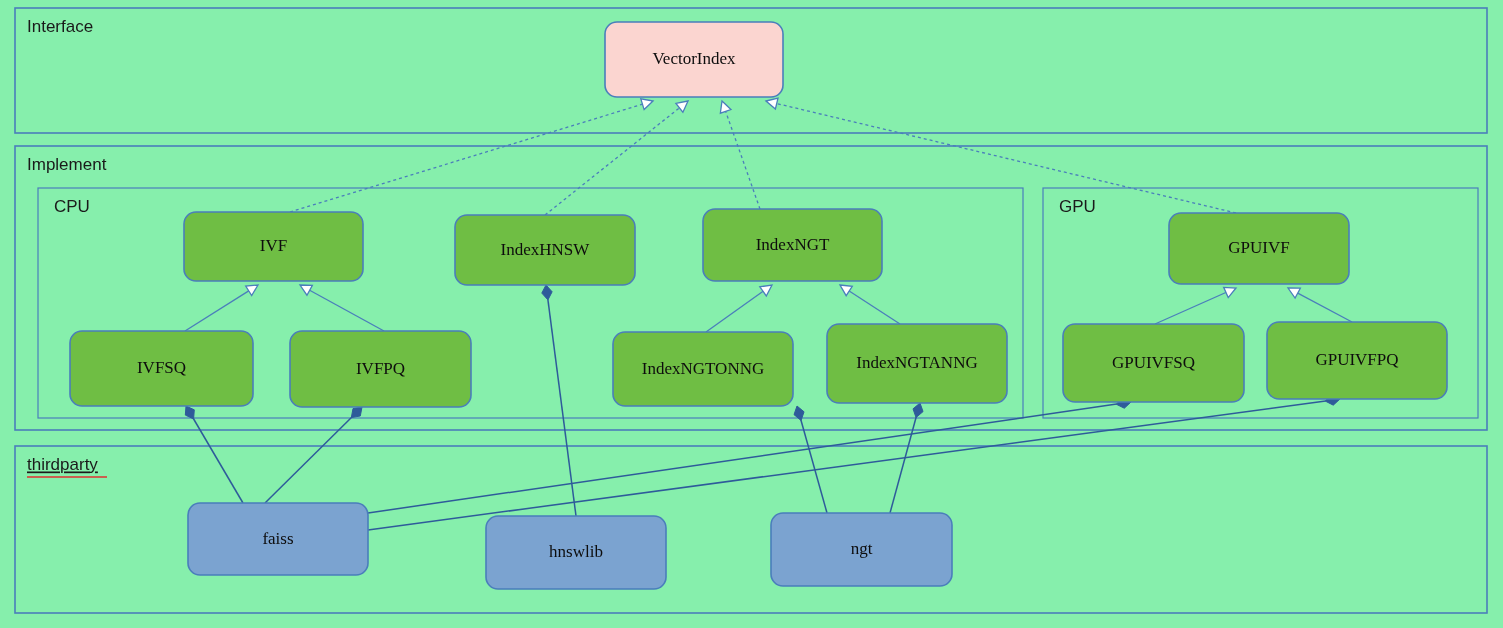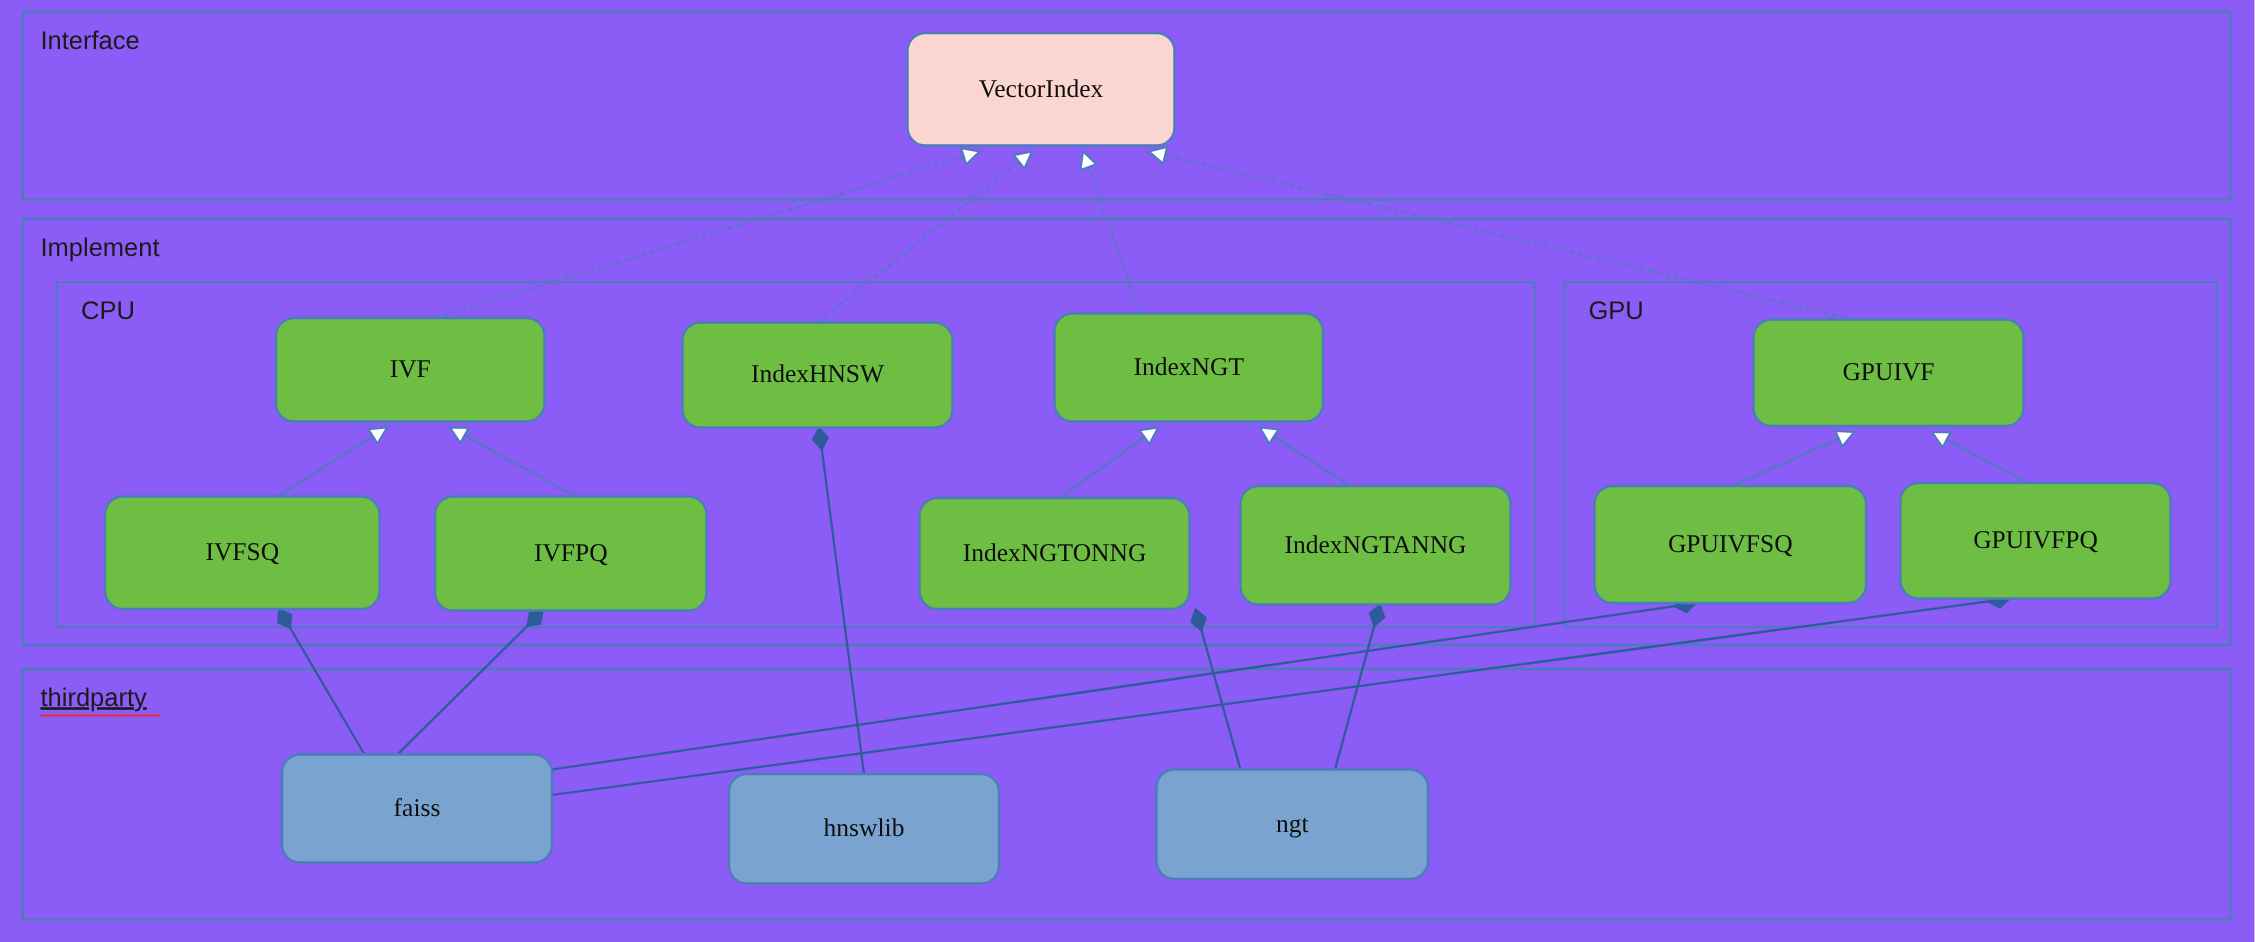--- a/index.html
+++ b/index.html
@@ -4,21 +4,21 @@
 <style>
   html, body {
     margin: 0;
     padding: 0;
     background: #ffffff;
   }
   #stage {
     position: relative;
     width: 1503px;
     height: 628px;
-    background: #8b5cf6;
+    background: #86efac;
     font-family: "Liberation Sans", sans-serif;
     overflow: hidden;
   }
   #diagram {
     position: absolute;
     left: 0;
     top: 0;
     width: 1503px;
     height: 628px;
   }

